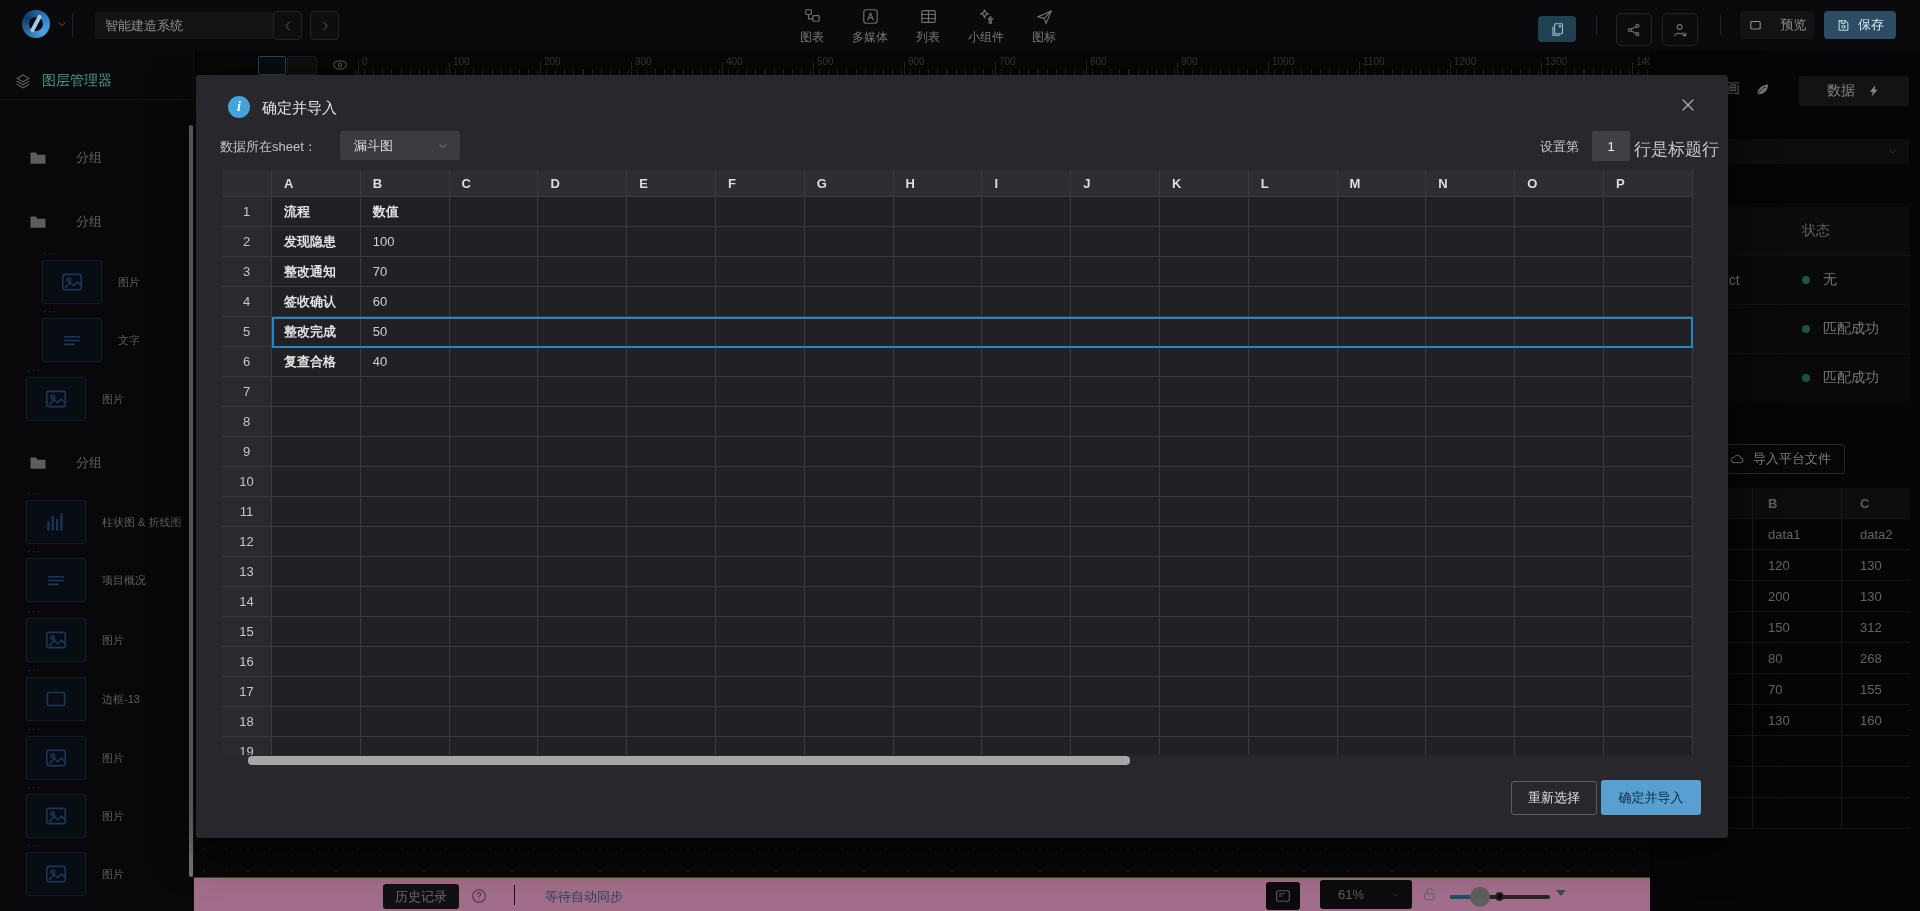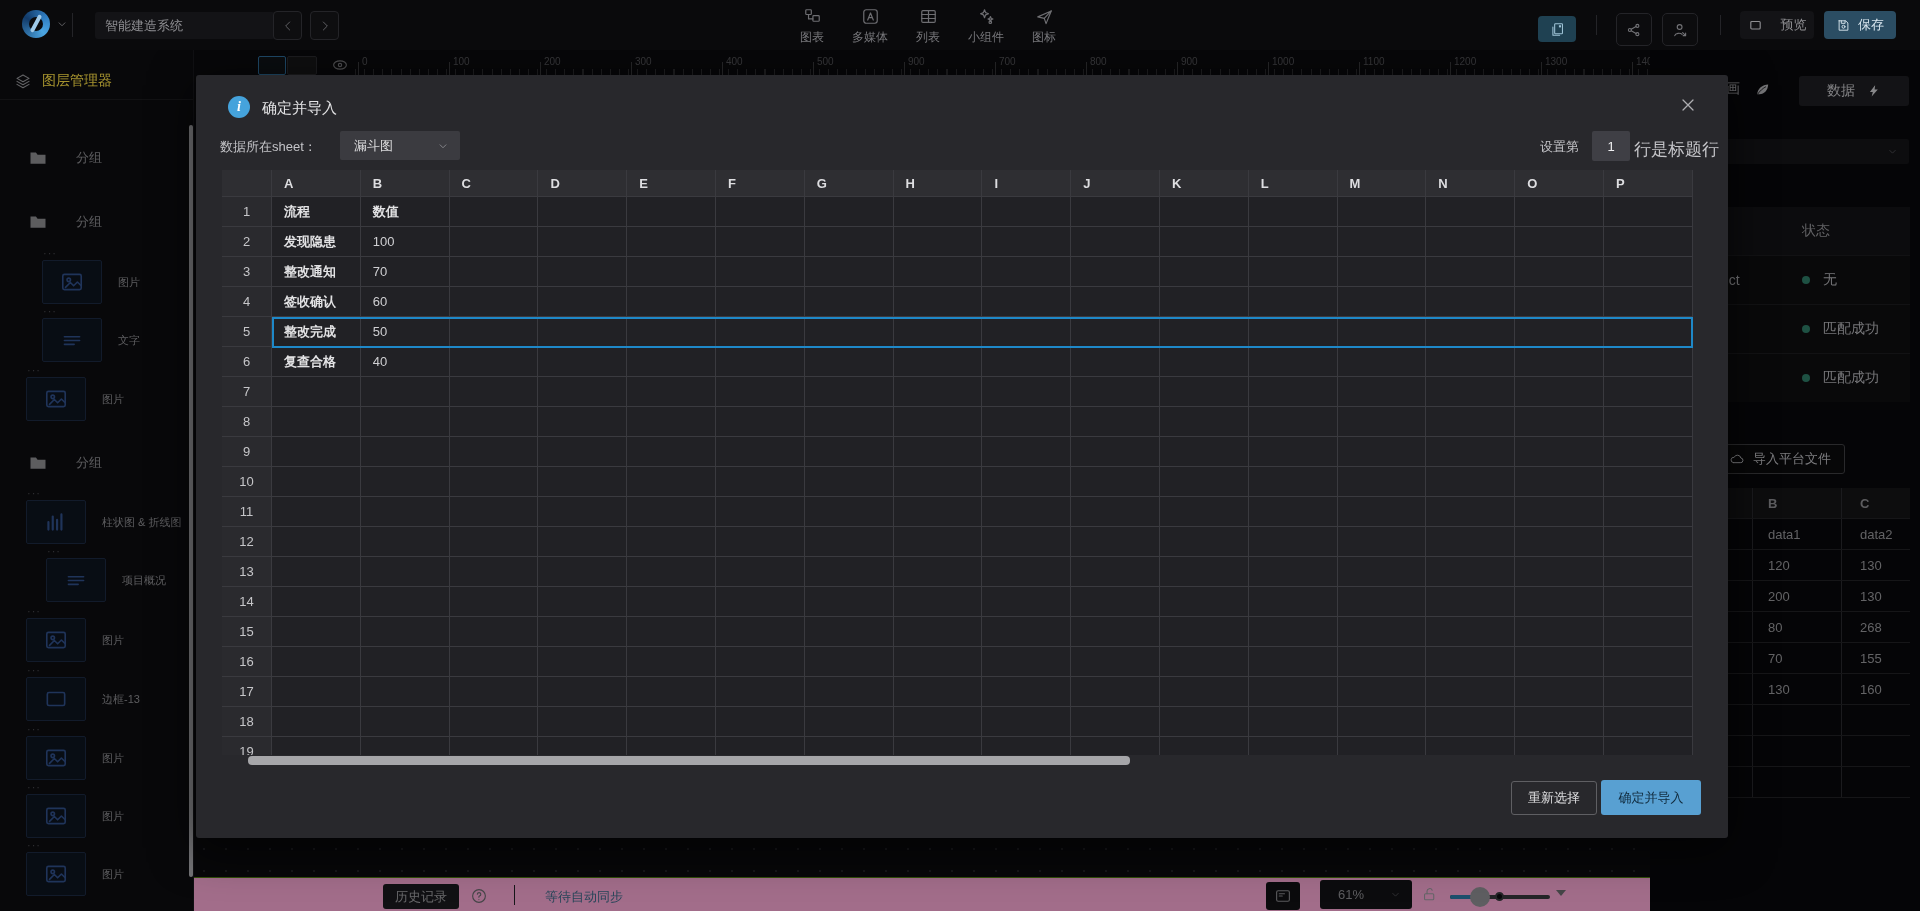--- a/index.html
+++ b/index.html
@@ -37,21 +37,21 @@
   #preview-btn .icn{width:15px;height:15px;}
   #save-btn{left:1824px;top:11px;width:72px;height:28px;background:#2b4d63;border-radius:4px;color:#d9e6ee;
         display:flex;align-items:center;justify-content:center;gap:7px;font-size:13px;}
   #save-btn .icn{width:15px;height:15px;}
 
   
   #sidebar{left:0;top:50px;width:193px;height:861px;background:#0d0d10;border-right:1px solid #1a1a1e;}
   #sidebar-header{left:0;top:13px;width:193px;height:37px;display:flex;align-items:center;gap:10px;
         padding-left:14px;box-sizing:border-box;border-bottom:1px solid #1c1c20;color:#9a9a9e;}
   #sidebar-header .icn{width:18px;height:18px;}
-  #sidebar-title{font-size:14px;color:#fde047;}
+  #sidebar-title{font-size:14px;color:#5eead4;}
   .sb-group{display:flex;align-items:center;gap:28px;color:#8e8e92;}
   .sb-group .icn{width:20px;height:17px;color:#8f8f93;}
   .sb-group-label,.sb-layer-label{font-size:13px;color:#8e8e92;white-space:nowrap;}
   .sb-layer{display:flex;align-items:center;gap:16px;}
   .thumb{width:58px;height:42px;background:#0d1420;border:1px solid #1c2a42;border-radius:2px;position:relative;
         display:flex;align-items:center;justify-content:center;color:#31508a;flex:0 0 58px;}
   .thumb .icn{width:26px;height:26px;}
   .thumb::before{content:"···";position:absolute;left:0;top:-14px;color:#4a4a4e;font-size:11px;letter-spacing:1px;}
   .sb-layer-label{font-size:11px;}
   #sidebar-scrollbar{left:189px;top:75px;width:4px;height:752px;background:#cfcfd2;border-radius:2px;opacity:.85;}
@@ -319,20 +319,25 @@
           <div class="ms-b">120</div>
           <div class="ms-c">130</div>
         </div>
         <div class="ms-row">
           <div class="ms-a"></div>
           <div class="ms-b">200</div>
           <div class="ms-c">130</div>
         </div>
         <div class="ms-row">
           <div class="ms-a"></div>
+          <div class="ms-b">150</div>
+          <div class="ms-c">312</div>
+        </div>
+        <div class="ms-row">
+          <div class="ms-a"></div>
           <div class="ms-b">80</div>
           <div class="ms-c">268</div>
         </div>
         <div class="ms-row">
           <div class="ms-a"></div>
           <div class="ms-b">70</div>
           <div class="ms-c">155</div>
         </div>
         <div class="ms-row">
           <div class="ms-a"></div>
@@ -430,21 +435,21 @@
         <div class="abs sb-layer" style="left:26px;top:450px;">
           <span class="thumb">
             <span class="icn" style="width:26px;height:26px">
               <svg viewBox="0 0 24 24" fill="none" stroke="currentColor" stroke-width="1.5" stroke-linecap="round" stroke-linejoin="round">
                 <path d="M5 19V12M9 19V7M13 19V10M17 19V5" stroke-width="2"></path>
               </svg>
             </span>
           </span>
           <span class="sb-layer-label">柱状图 &amp; 折线图</span>
         </div>
-        <div class="abs sb-layer" style="left:26px;top:508px;margin-left:20px;">
+        <div class="abs sb-layer" style="left:26px;top:508px;">
           <span class="thumb">
             <span class="icn" style="width:26px;height:26px">
               <svg viewBox="0 0 24 24" fill="none" stroke="currentColor" stroke-width="1.5" stroke-linecap="round" stroke-linejoin="round">
                 <path d="M5 9h14M5 12.5h14M5 16h9"></path>
               </svg>
             </span>
           </span>
           <span class="sb-layer-label">项目概况</span>
         </div>
         <div class="abs sb-layer" style="left:26px;top:568px;">

